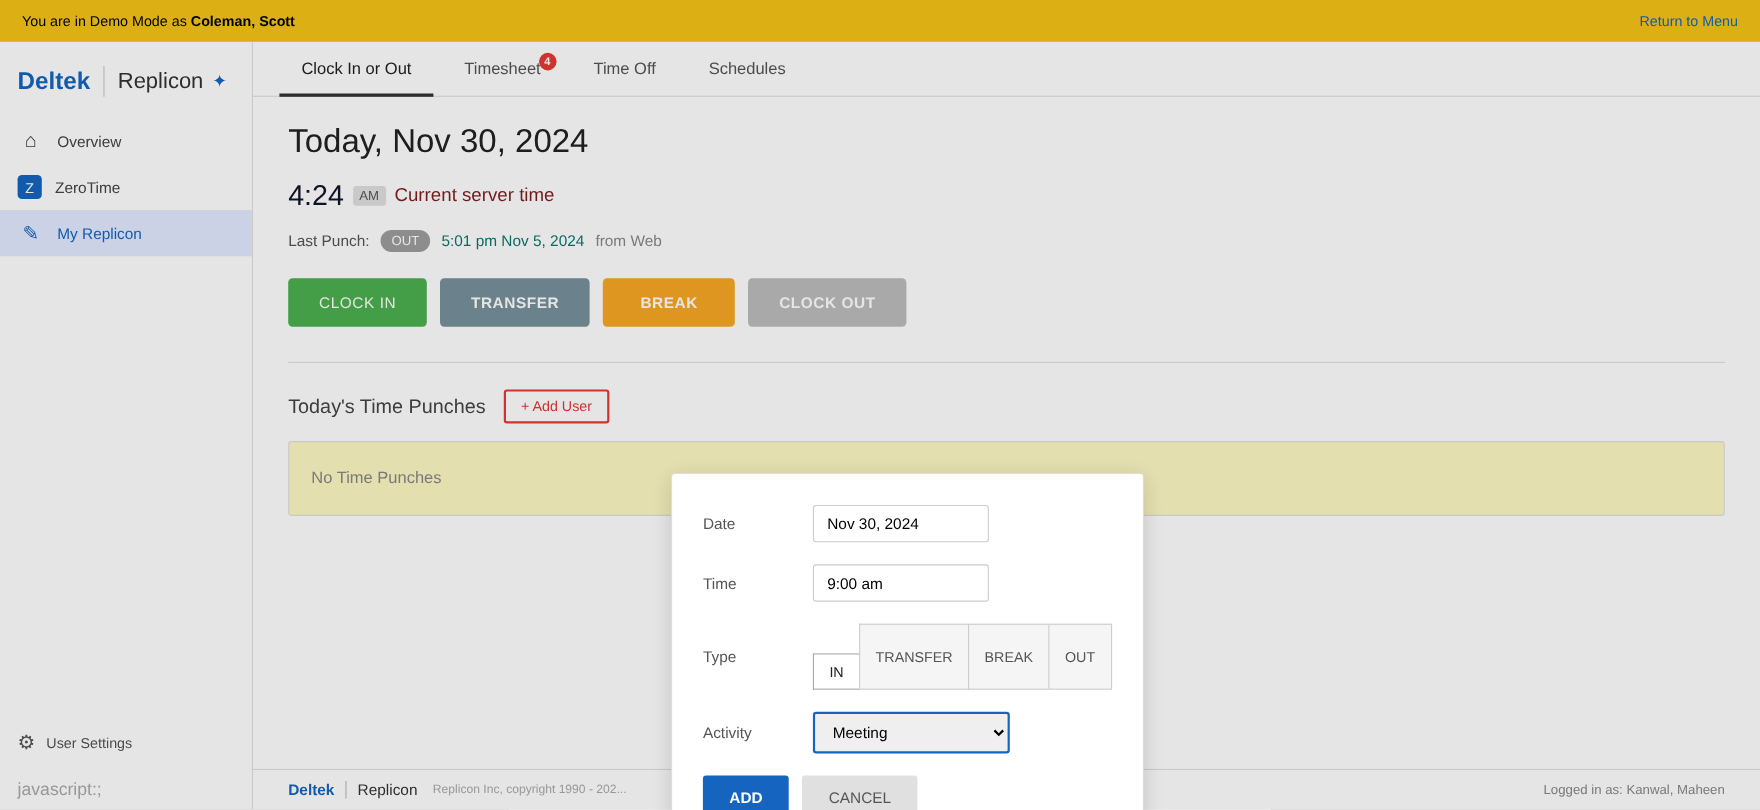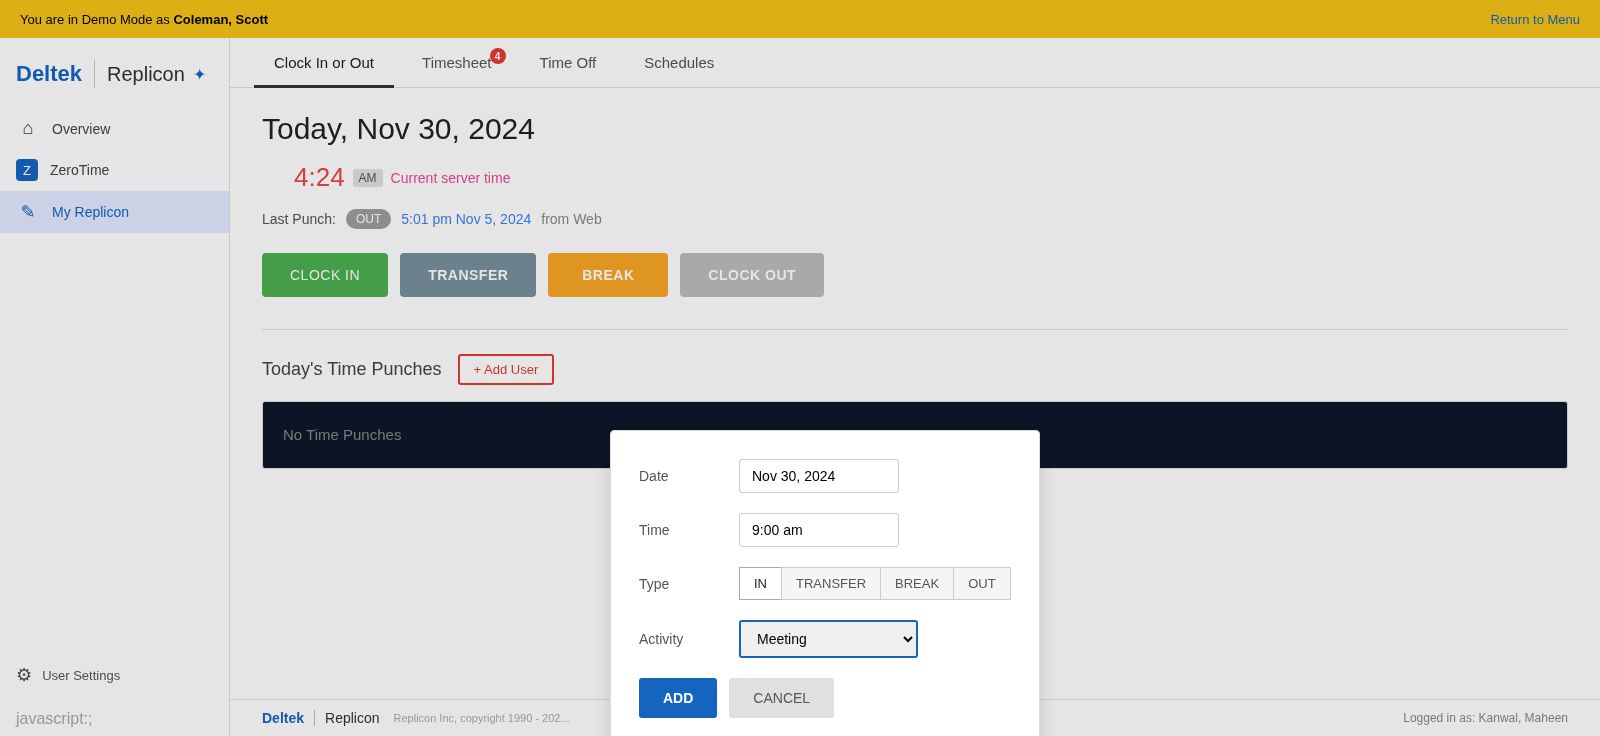--- a/index.html
+++ b/index.html
@@ -158,53 +158,52 @@
     }
     .server-time {
       display: flex;
       align-items: center;
       gap: 8px;
       margin-bottom: 16px;
     }
     .time-display {
       font-size: 26px;
       font-weight: 300;
-      color: #ef4444;
-      margin-left: 32px;
+      color: #0f172a;
     }
     .am-pm-badge {
       background: #e0e0e0;
       color: #555;
       font-size: 12px;
       padding: 2px 6px;
       border-radius: 3px;
       font-weight: 500;
     }
     .server-time-label {
-      font-size: 14px;
-      color: #ec4899;
+      font-size: 17px;
+      color: #7f1d1d;
     }
     .last-punch-row {
       display: flex;
       align-items: center;
       gap: 10px;
       margin-bottom: 24px;
       font-size: 14px;
       color: #555;
     }
     .out-badge {
       background: #9e9e9e;
       color: #fff;
       border-radius: 20px;
       padding: 3px 10px;
       font-size: 12px;
       font-weight: 500;
     }
     .punch-time {
-      color: #3b82f6;
+      color: #0f766e;
     }
     .from-web {
       color: #888;
     }
 
     
     .action-buttons {
       display: flex;
       gap: 12px;
       margin-bottom: 32px;
@@ -278,21 +277,21 @@
     .add-punch-btn {
       border: 2px solid #e53935;
       color: #e53935;
       background: #fff;
       padding: 6px 14px;
       font-size: 13px;
       cursor: pointer;
       border-radius: 3px;
     }
     .no-punches-container {
-      background: #0f172a;
+      background: #fef9c3;
       border: 1px solid #e0e0e0;
       padding: 24px 20px;
       border-radius: 3px;
       margin-bottom: 16px;
     }
     .no-punches-text {
       color: #888;
       font-size: 15px;
     }
 
@@ -381,20 +380,21 @@
       border-right: none;
     }
     .type-btn:last-child {
       border-right: 1px solid #ccc;
     }
     .type-btn.selected {
       background: #fff;
       border-color: #aaa;
       color: #222;
       font-weight: 500;
+      margin-top: 27px;
     }
     .activity-select {
       border: 2px solid #1565c0;
       padding: 8px 12px;
       font-size: 14px;
       border-radius: 3px;
       width: 179px;
       appearance: auto;
     }
     .dialog-footer {

